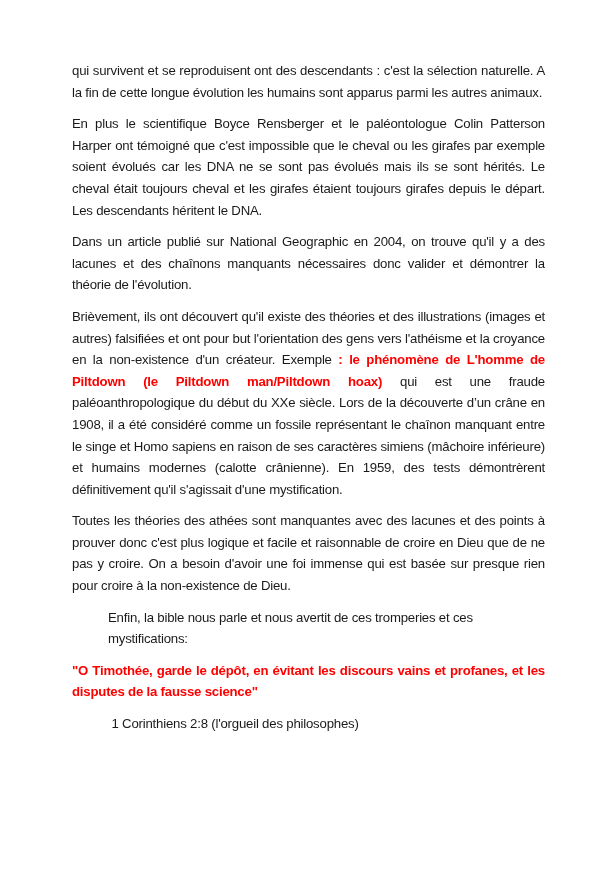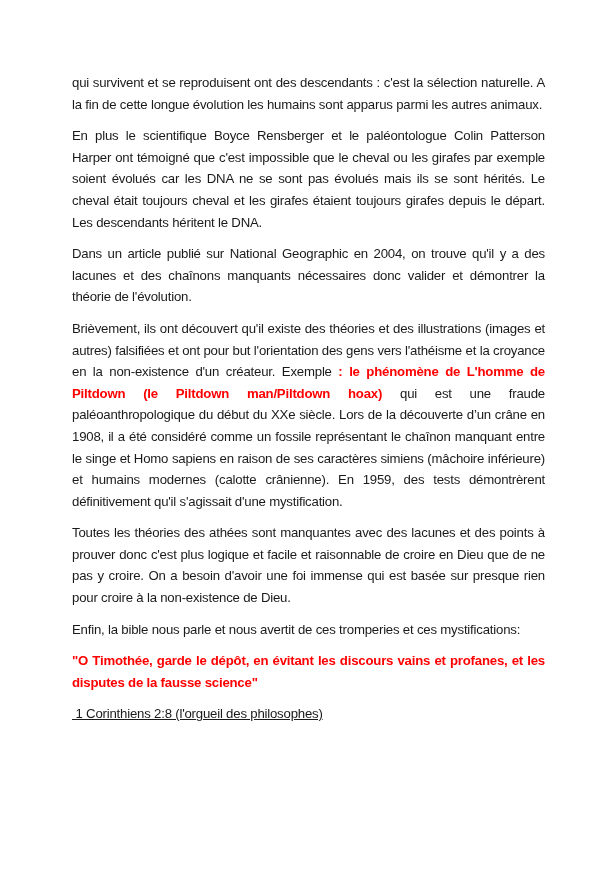--- a/index.html
+++ b/index.html
@@ -1,31 +1,31 @@
 <!DOCTYPE html>
 <html><head>
 <meta charset="utf-8">
 <style>
   html, body { margin: 0; padding: 0; background: #ffffff; }
   body { width: 615px; height: 869px; position: relative; overflow: hidden; }
   .page {
-    position: absolute; left: 72px; top: 72px; width: 473px;
+    position: absolute; left: 72px; top: 60px; width: 473px;
     font-family: "Liberation Sans", sans-serif;
     font-size: 13.2px; line-height: 21.6px; color: #1a1a1a;
     letter-spacing: -0.2px;
   }
   .page p { margin: 0 0 10px 0; text-align: justify; }
-  .page p.left { text-align: left; }
+  .page p.left { text-align: left; margin-left: 36px; }
   .red { color: #ff0000; font-weight: bold; }
 </style>
 </head>
 <body>
 
 <div class="page">
   <p>qui survivent et se reproduisent ont des descendants : c'est la sélection naturelle. A la fin de cette longue évolution les humains sont apparus parmi les autres animaux.</p>
   <p>En plus le scientifique Boyce Rensberger et le paléontologue Colin Patterson Harper ont témoigné que c'est impossible que le cheval ou les girafes par exemple soient évolués car les DNA ne se sont pas évolués mais ils se sont hérités. Le cheval était toujours cheval et les girafes étaient toujours girafes depuis le départ. Les descendants héritent le DNA.</p>
   <p>Dans un article publié sur National Geographic en 2004, on trouve qu'il y a des lacunes et des chaînons manquants nécessaires donc valider et démontrer la théorie de l'évolution.</p>
   <p><span>Brièvement, ils ont découvert qu'il existe des théories et des illustrations (images et autres) falsifiées et ont pour but l'orientation des gens vers l'athéisme et la croyance en la non-existence d'un créateur. Exemple </span><span class="red">: le phénomène de L'homme de Piltdown (le Piltdown man/Piltdown hoax)</span><span> qui est une fraude paléoanthropologique du début du XXe siècle. Lors de la découverte d’un crâne en 1908, il a été considéré comme un fossile représentant le chaînon manquant entre le singe et Homo sapiens en raison de ses caractères simiens (mâchoire inférieure) et humains modernes (calotte crânienne). En 1959, des tests démontrèrent définitivement qu'il s'agissait d'une mystification.</span></p>
   <p>Toutes les théories des athées sont manquantes avec des lacunes et des points à prouver donc c'est plus logique et facile et raisonnable de croire en Dieu que de ne pas y croire. On a besoin d'avoir une foi immense qui est basée sur presque rien pour croire à la non-existence de Dieu.</p>
   <p class="left">Enfin, la bible nous parle et nous avertit de ces tromperies et ces mystifications:</p>
   <p class="red">"O Timothée, garde le dépôt, en évitant les discours vains et profanes, et les disputes de la fausse science"</p>
-  <p class="left" style="white-space: pre; text-decoration: underline;"> 1 Corinthiens 2:8 (l'orgueil des philosophes)</p>
+  <p class="left" style="white-space: pre;"> 1 Corinthiens 2:8 (l'orgueil des philosophes)</p>
 </div>
 
 </body></html>

